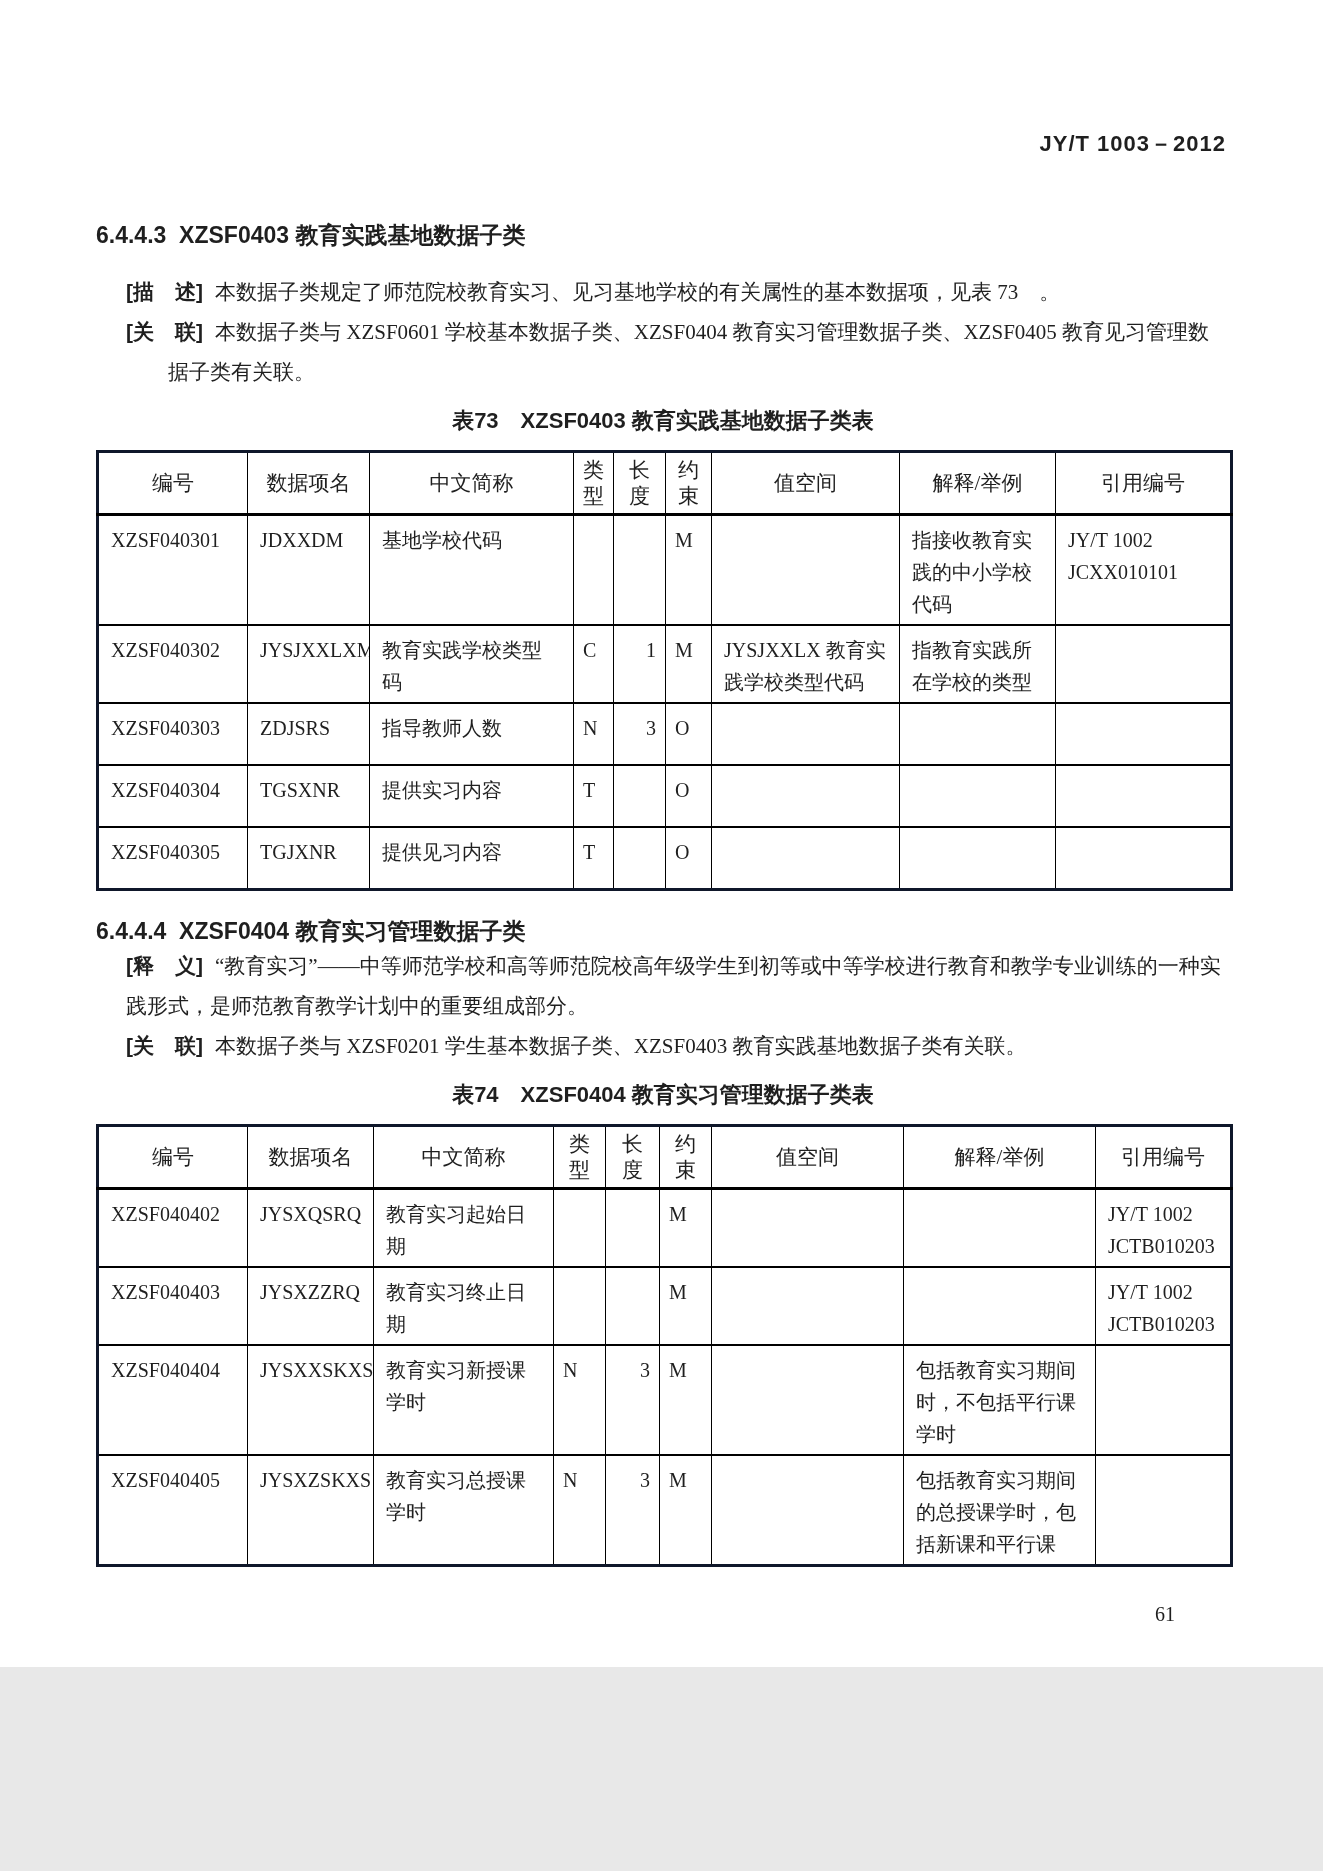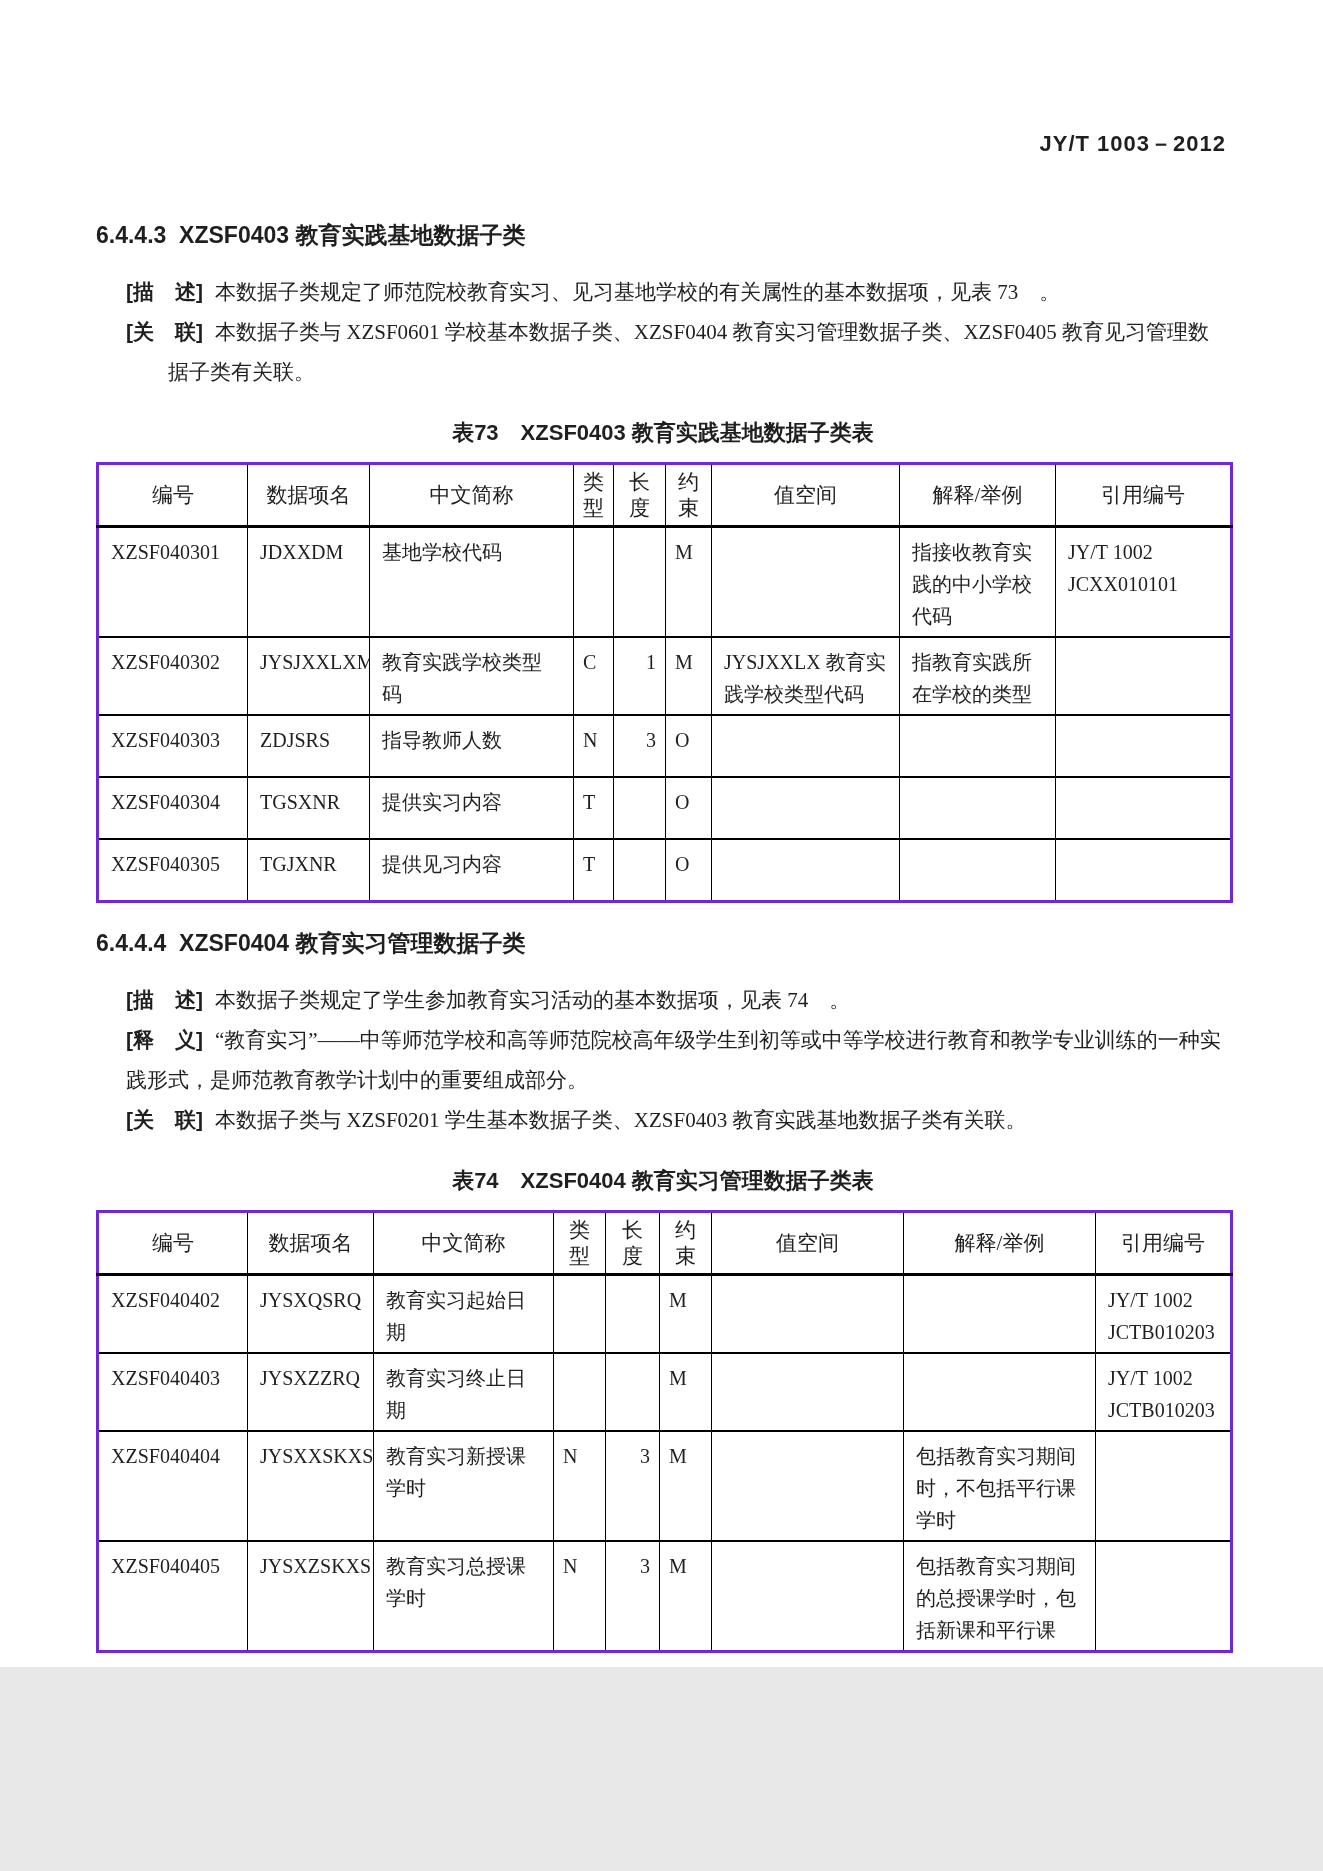--- a/index.html
+++ b/index.html
@@ -54,29 +54,29 @@
     font-family: "Liberation Sans", "DejaVu Sans", sans-serif;
     font-weight: bold;
     margin-right: 12px;
   }
   .table-title {
     font-family: "Liberation Sans", "DejaVu Sans", sans-serif;
     font-weight: bold;
     font-size: 22px;
     line-height: 30px;
     text-align: center;
-    margin-top: 26px;
+    margin-top: 14px;
     margin-bottom: 14px;
     white-space: pre-wrap;
   }
   table.data-table {
     border-collapse: collapse;
     table-layout: fixed;
     width: 1134px;
-    border: 3px solid #6d28d9;
+    border: 3px solid #0f172a;
     padding-left: 41px;
   }
   table.data-table th, table.data-table td {
     border-left: 1px solid #000;
     border-right: 1px solid #000;
     border-top: 2px solid #000;
     border-bottom: 2px solid #000;
     white-space: pre-line;
     overflow: hidden;
   }
@@ -222,21 +222,20 @@
             <td class="c5">O</td>
             <td class="c6"></td>
             <td class="c7"></td>
             <td class="c8"></td>
           </tr>
         </tbody>
       </table>
 
     <h2 class="section-heading h2">6.4.4.4  XZSF0404 教育实习管理数据子类</h2>
 
-    <p class="para first"><span class="plabel">[描　述]</span><span>本数据子类规定了学生参加教育实习活动的基本数据项，见表 74　。</span></p>
 
     <p class="para flush"><span class="plabel">[释　义]</span><span>“教育实习”——中等师范学校和高等师范院校高年级学生到初等或中等学校进行教育和教学专业训练的一种实践形式，是师范教育教学计划中的重要组成部分。</span></p>
 
     <p class="para"><span class="plabel">[关　联]</span><span>本数据子类与 XZSF0201 学生基本数据子类、XZSF0403 教育实践基地数据子类有关联。</span></p>
 
     <div class="table-title">表74　XZSF0404 教育实习管理数据子类表</div>
 
     <table class="data-table t74" data-table="section2.table">
       <colgroup>
           <col>

